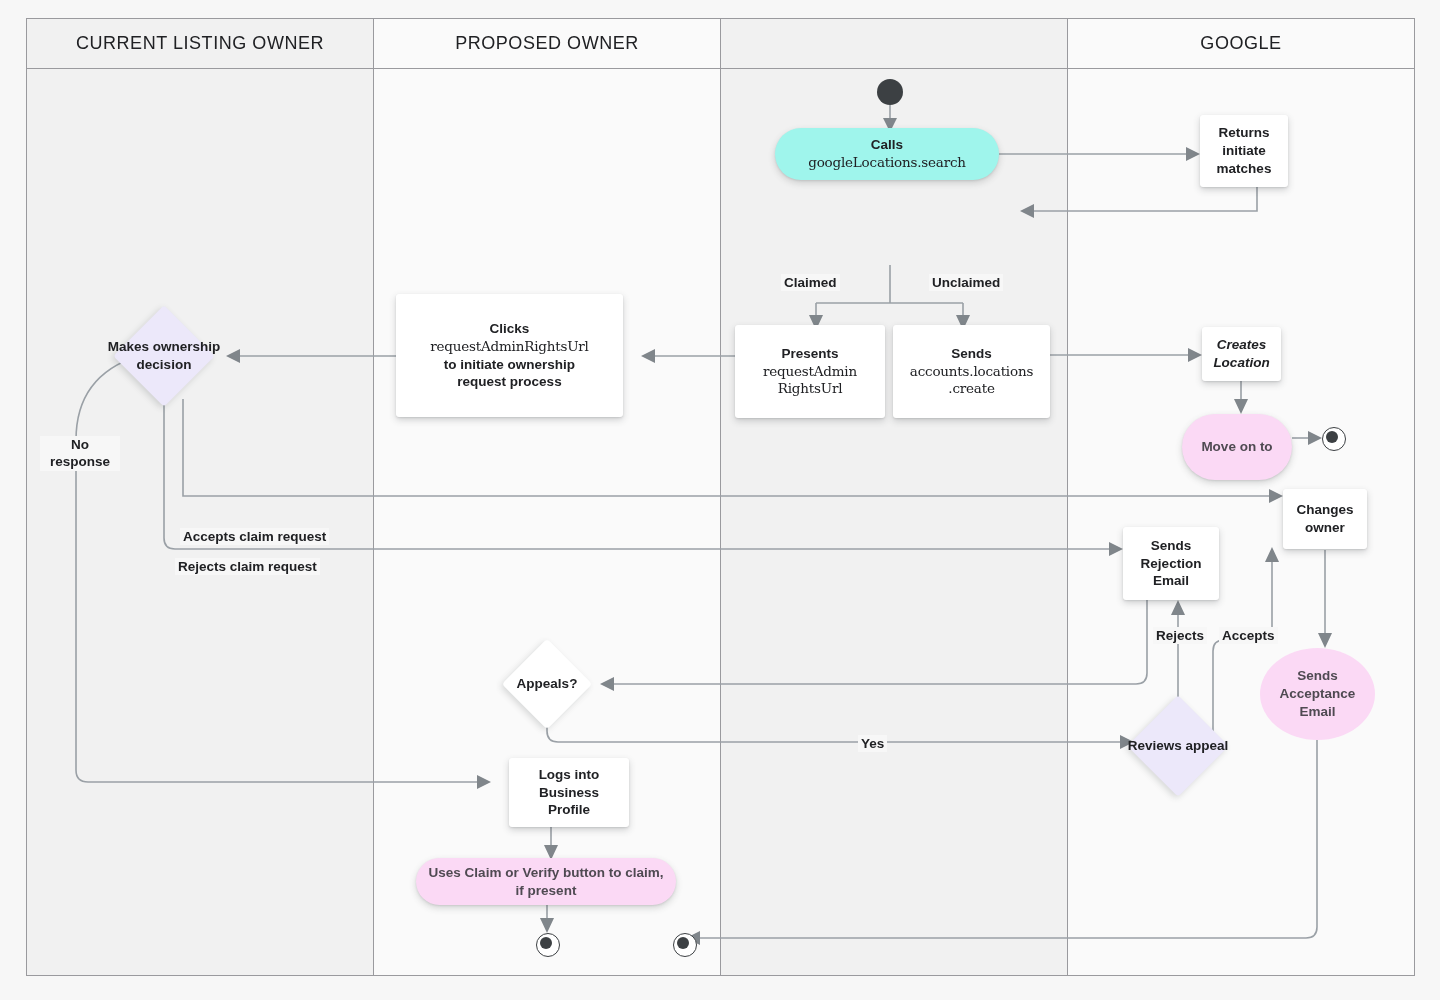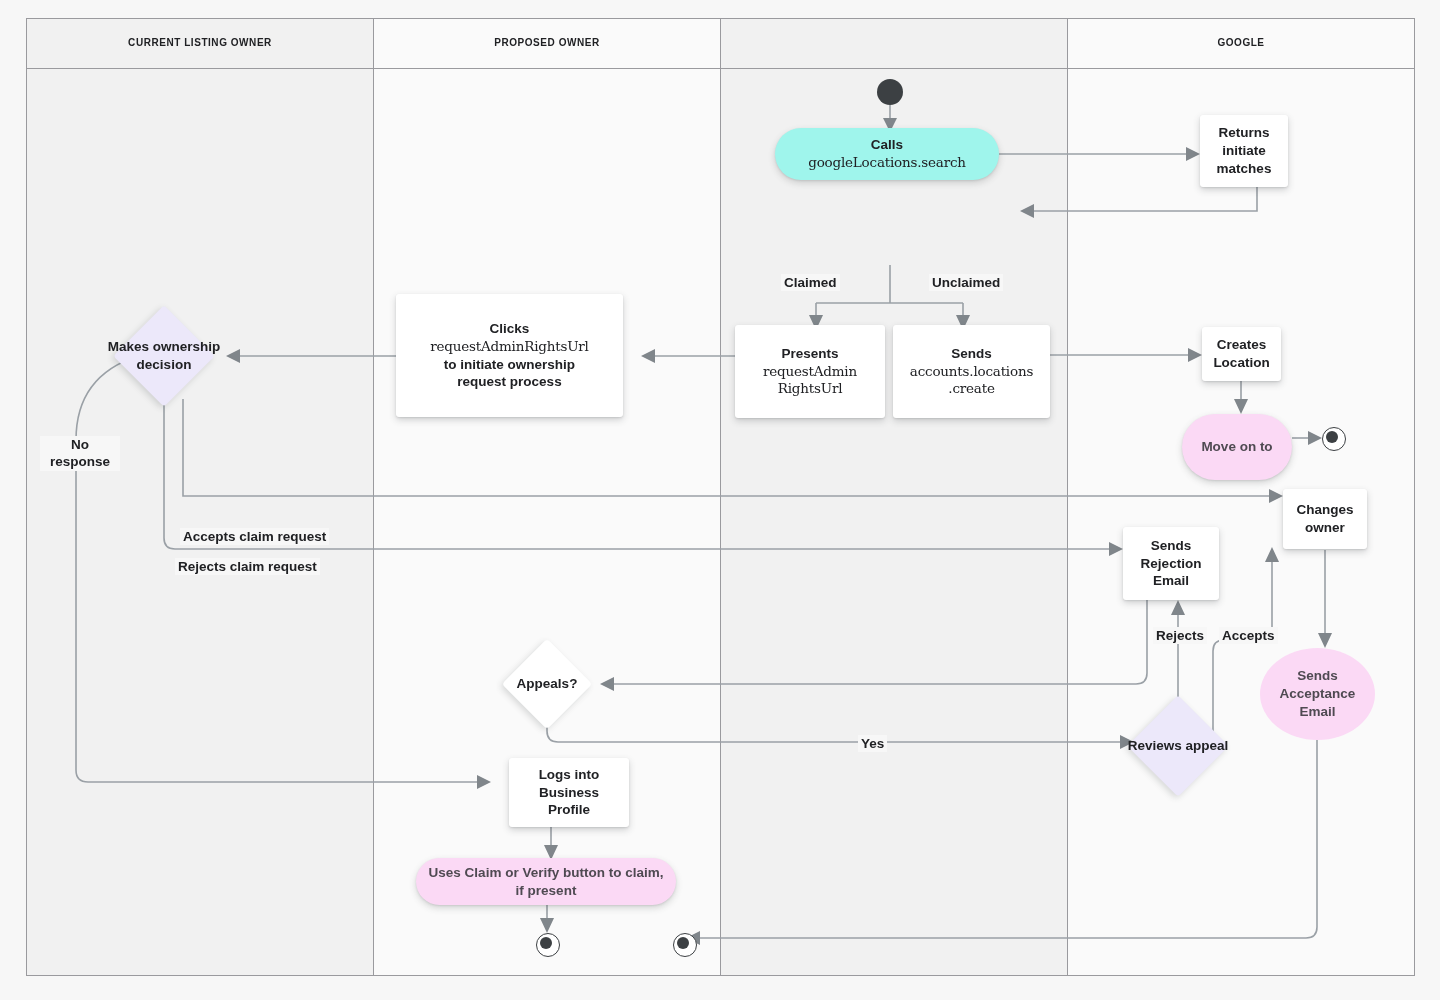--- a/index.html
+++ b/index.html
@@ -8,21 +8,21 @@
 
   
   .lane{position:absolute;top:18px;height:958px;box-sizing:border-box;}
   .lane.alt{background:#f1f1f1;}
   .lane.plain{background:#fafafa;}
   .lane-border{position:absolute;top:18px;height:958px;width:1px;background:#9a9a9e;}
   .grid-outline{position:absolute;left:26px;top:18px;width:1389px;height:958px;
                 border:1px solid #9a9a9e;box-sizing:border-box;pointer-events:none;}
   .header-rule{position:absolute;left:26px;top:68px;width:1389px;height:1px;background:#9a9a9e;}
   .lane-title{position:absolute;top:18px;height:50px;line-height:50px;text-align:center;
-              font-size:10px;font-weight:bold;letter-spacing:.55px;color:#202124;
+              font-size:18px;font-weight:normal;letter-spacing:.55px;color:#202124;
               white-space:nowrap;}
 
   
   #edges{position:absolute;left:0;top:0;width:1440px;height:1000px;}
   .edge{fill:none;stroke:#9aa0a6;stroke-width:1.6px;}
   .arrowhead{fill:#80868b;}
 
   
   .node{position:absolute;box-sizing:border-box;display:flex;align-items:center;
         justify-content:center;text-align:center;color:#202124;
@@ -170,21 +170,21 @@
   </div>
 
   <div class="node rect" style="left:893px;top:325px;width:157px;height:93px;">
     <div class="inner">
       <span>Sends</span><br>
       <span class="mono">accounts.locations</span><br>
       <span class="mono">.create</span>
     </div>
   </div>
 
-  <div class="node rect" style="left:1202px;top:327px;width:79px;height:54px;">
+  <div class="node rect" style="left:1202px;top:327px;width:79px;height:54px;font-style:italic;">
     <div class="inner">Creates Location</div>
   </div>
 
   <div class="node pill pinkpill" style="left:1182px;top:414px;width:110px;height:66px;">
     <div class="inner">Move on to</div>
   </div>
 
   <div class="end-dot" style="left:1322px;top:427px;"></div>
 
   <div class="node rect" style="left:396px;top:294px;width:227px;height:123px;">

